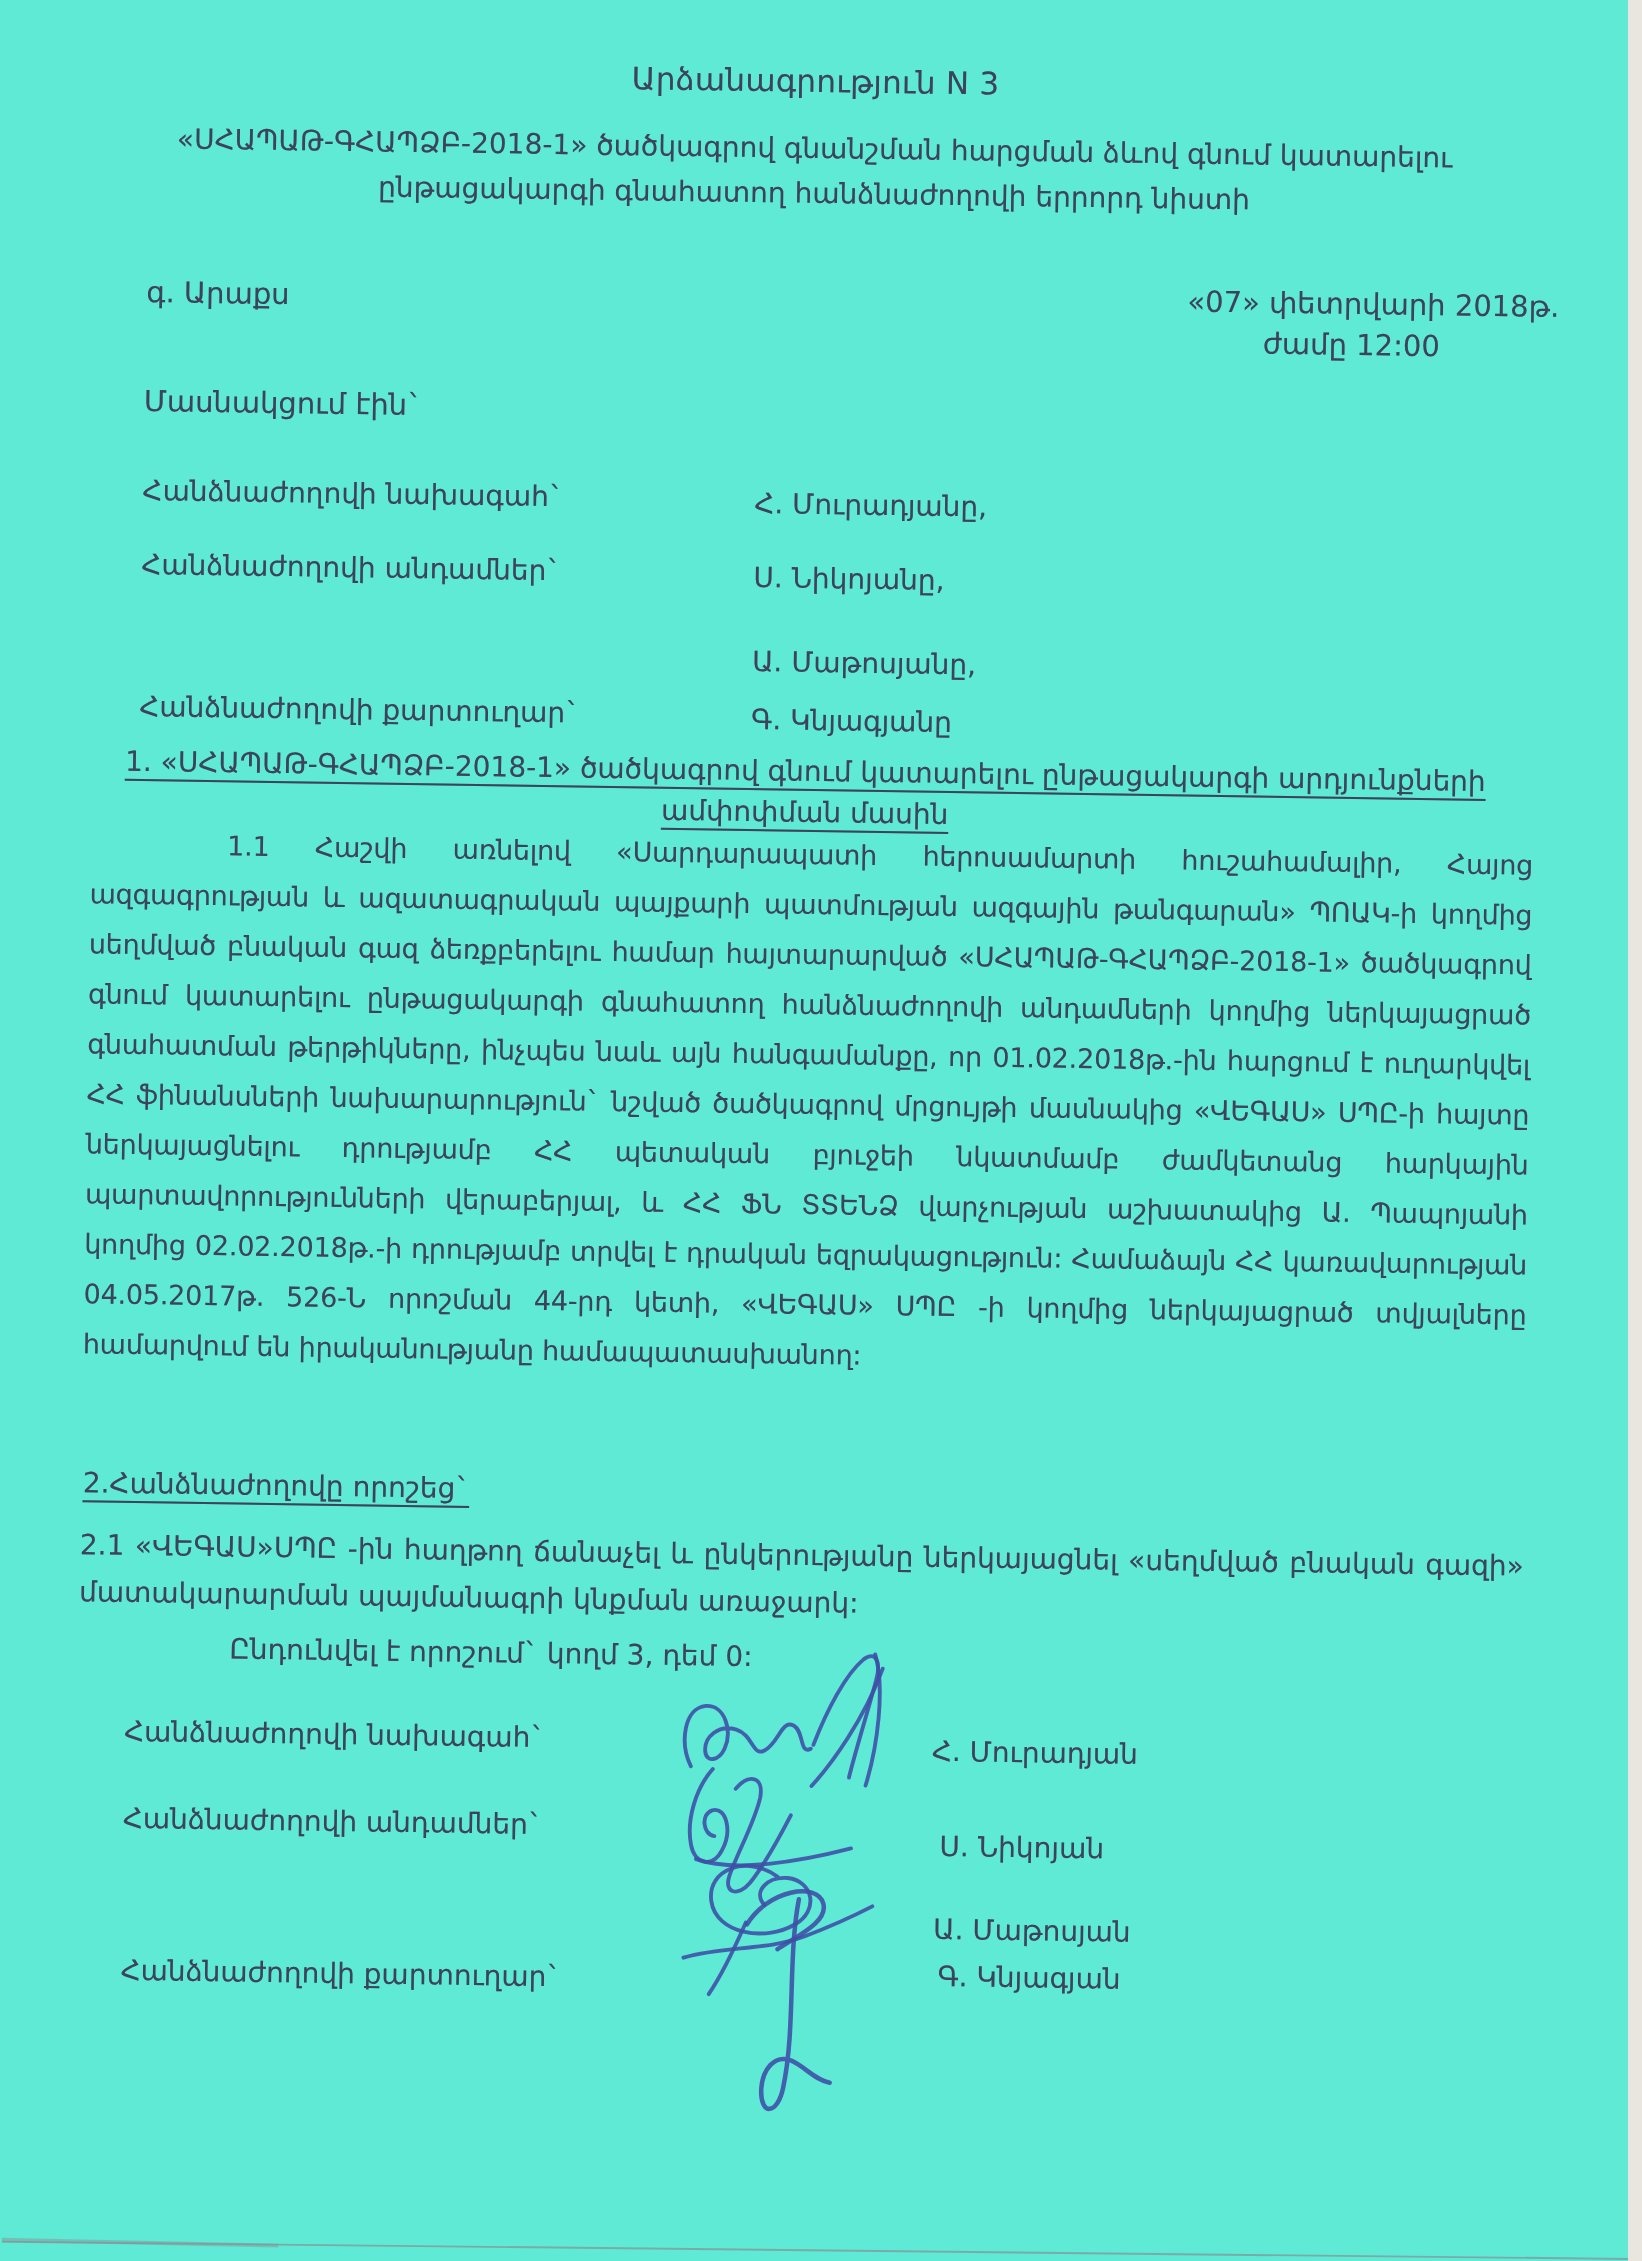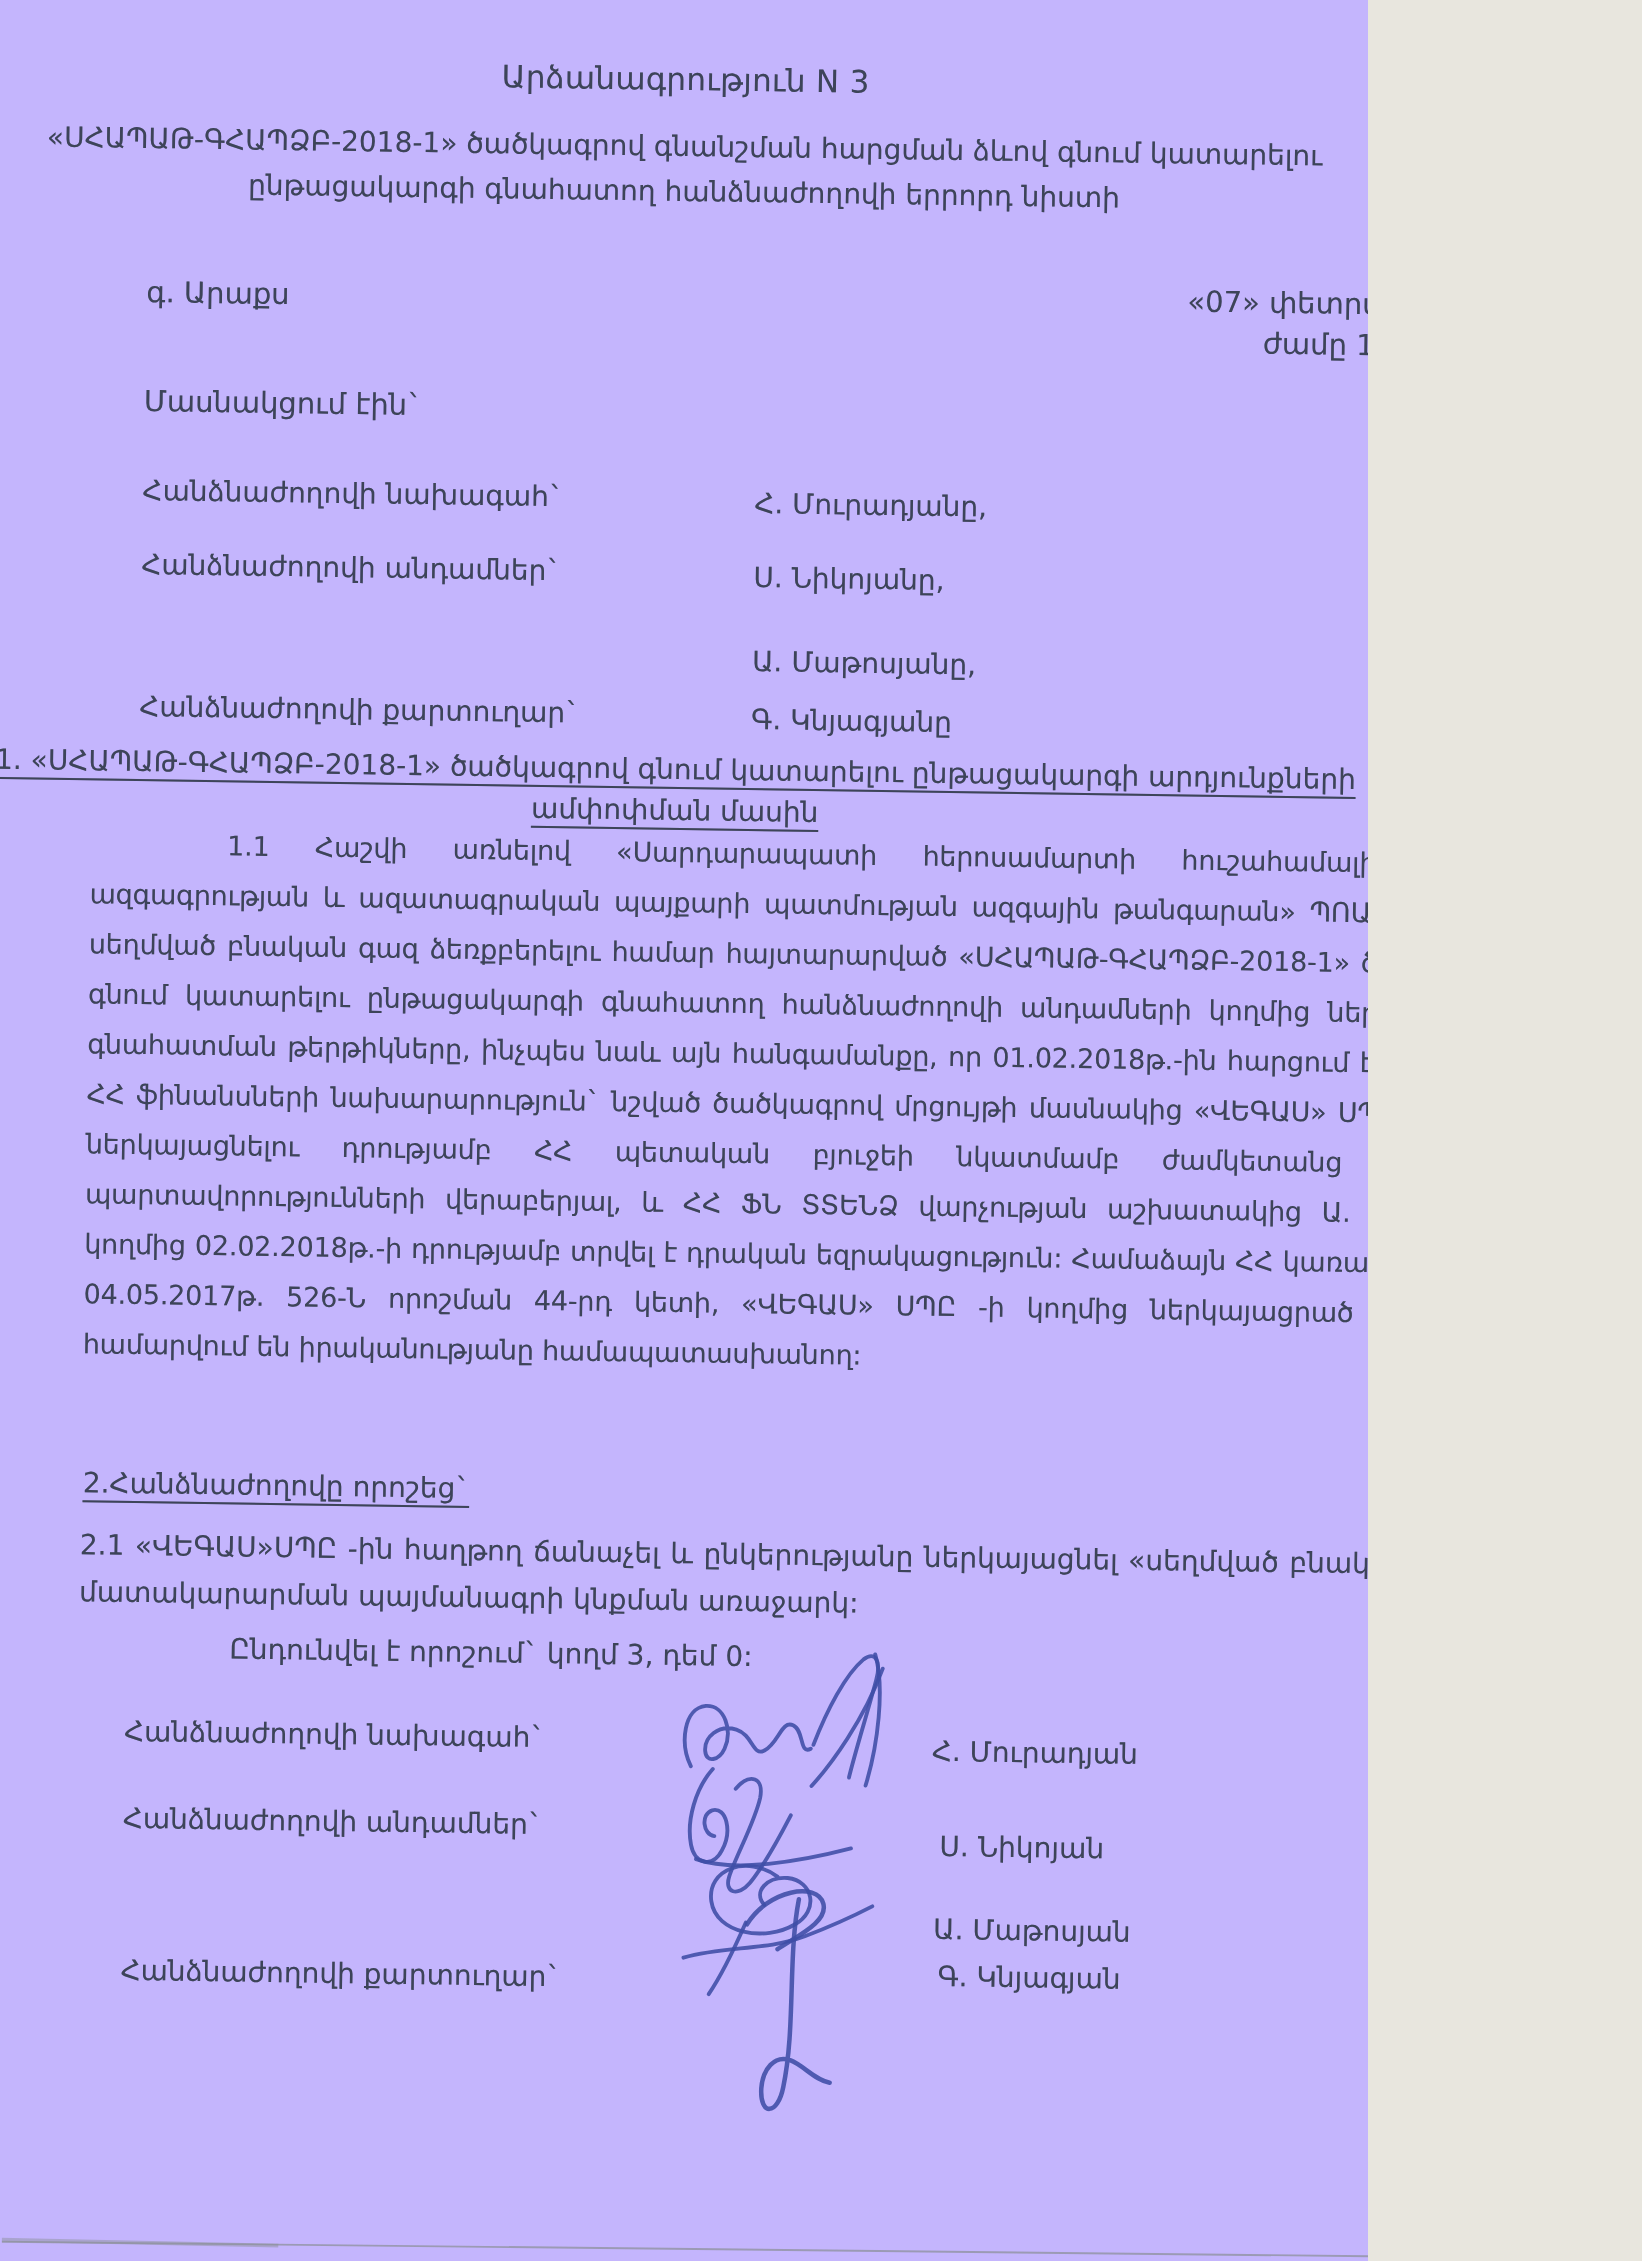--- a/index.html
+++ b/index.html
@@ -1,19 +1,19 @@
 <!DOCTYPE html>
 <html style="font-size:10.3px"><head>
 <meta charset="utf-8">
 <style>
   html,body { margin:0; padding:0; background:#e8e6de; }
   .page {
     position:relative;
-    width:1368px; height:2261px;
-    background:#c4b5fd;
+    width:1628px; height:2261px;
+    background:#5eead4;
     overflow:hidden;
     font-family:"DejaVu Sans", sans-serif;
     color:#3d4459;
     text-shadow:0 0 0.6px rgba(61,68,89,.35);
   }
   .rot { position:absolute; inset:0; transform:rotate(0.85deg); transform-origin:821px 193px; }
   .abs { position:absolute; white-space:nowrap; }
 
   .title      { left:0; top:63px; width:100%; text-align:center; font-size:31px; letter-spacing:0.3px; }
   .subtitle   { left:0; top:126px; width:100%; text-align:center; font-size:28px; line-height:45px; }

